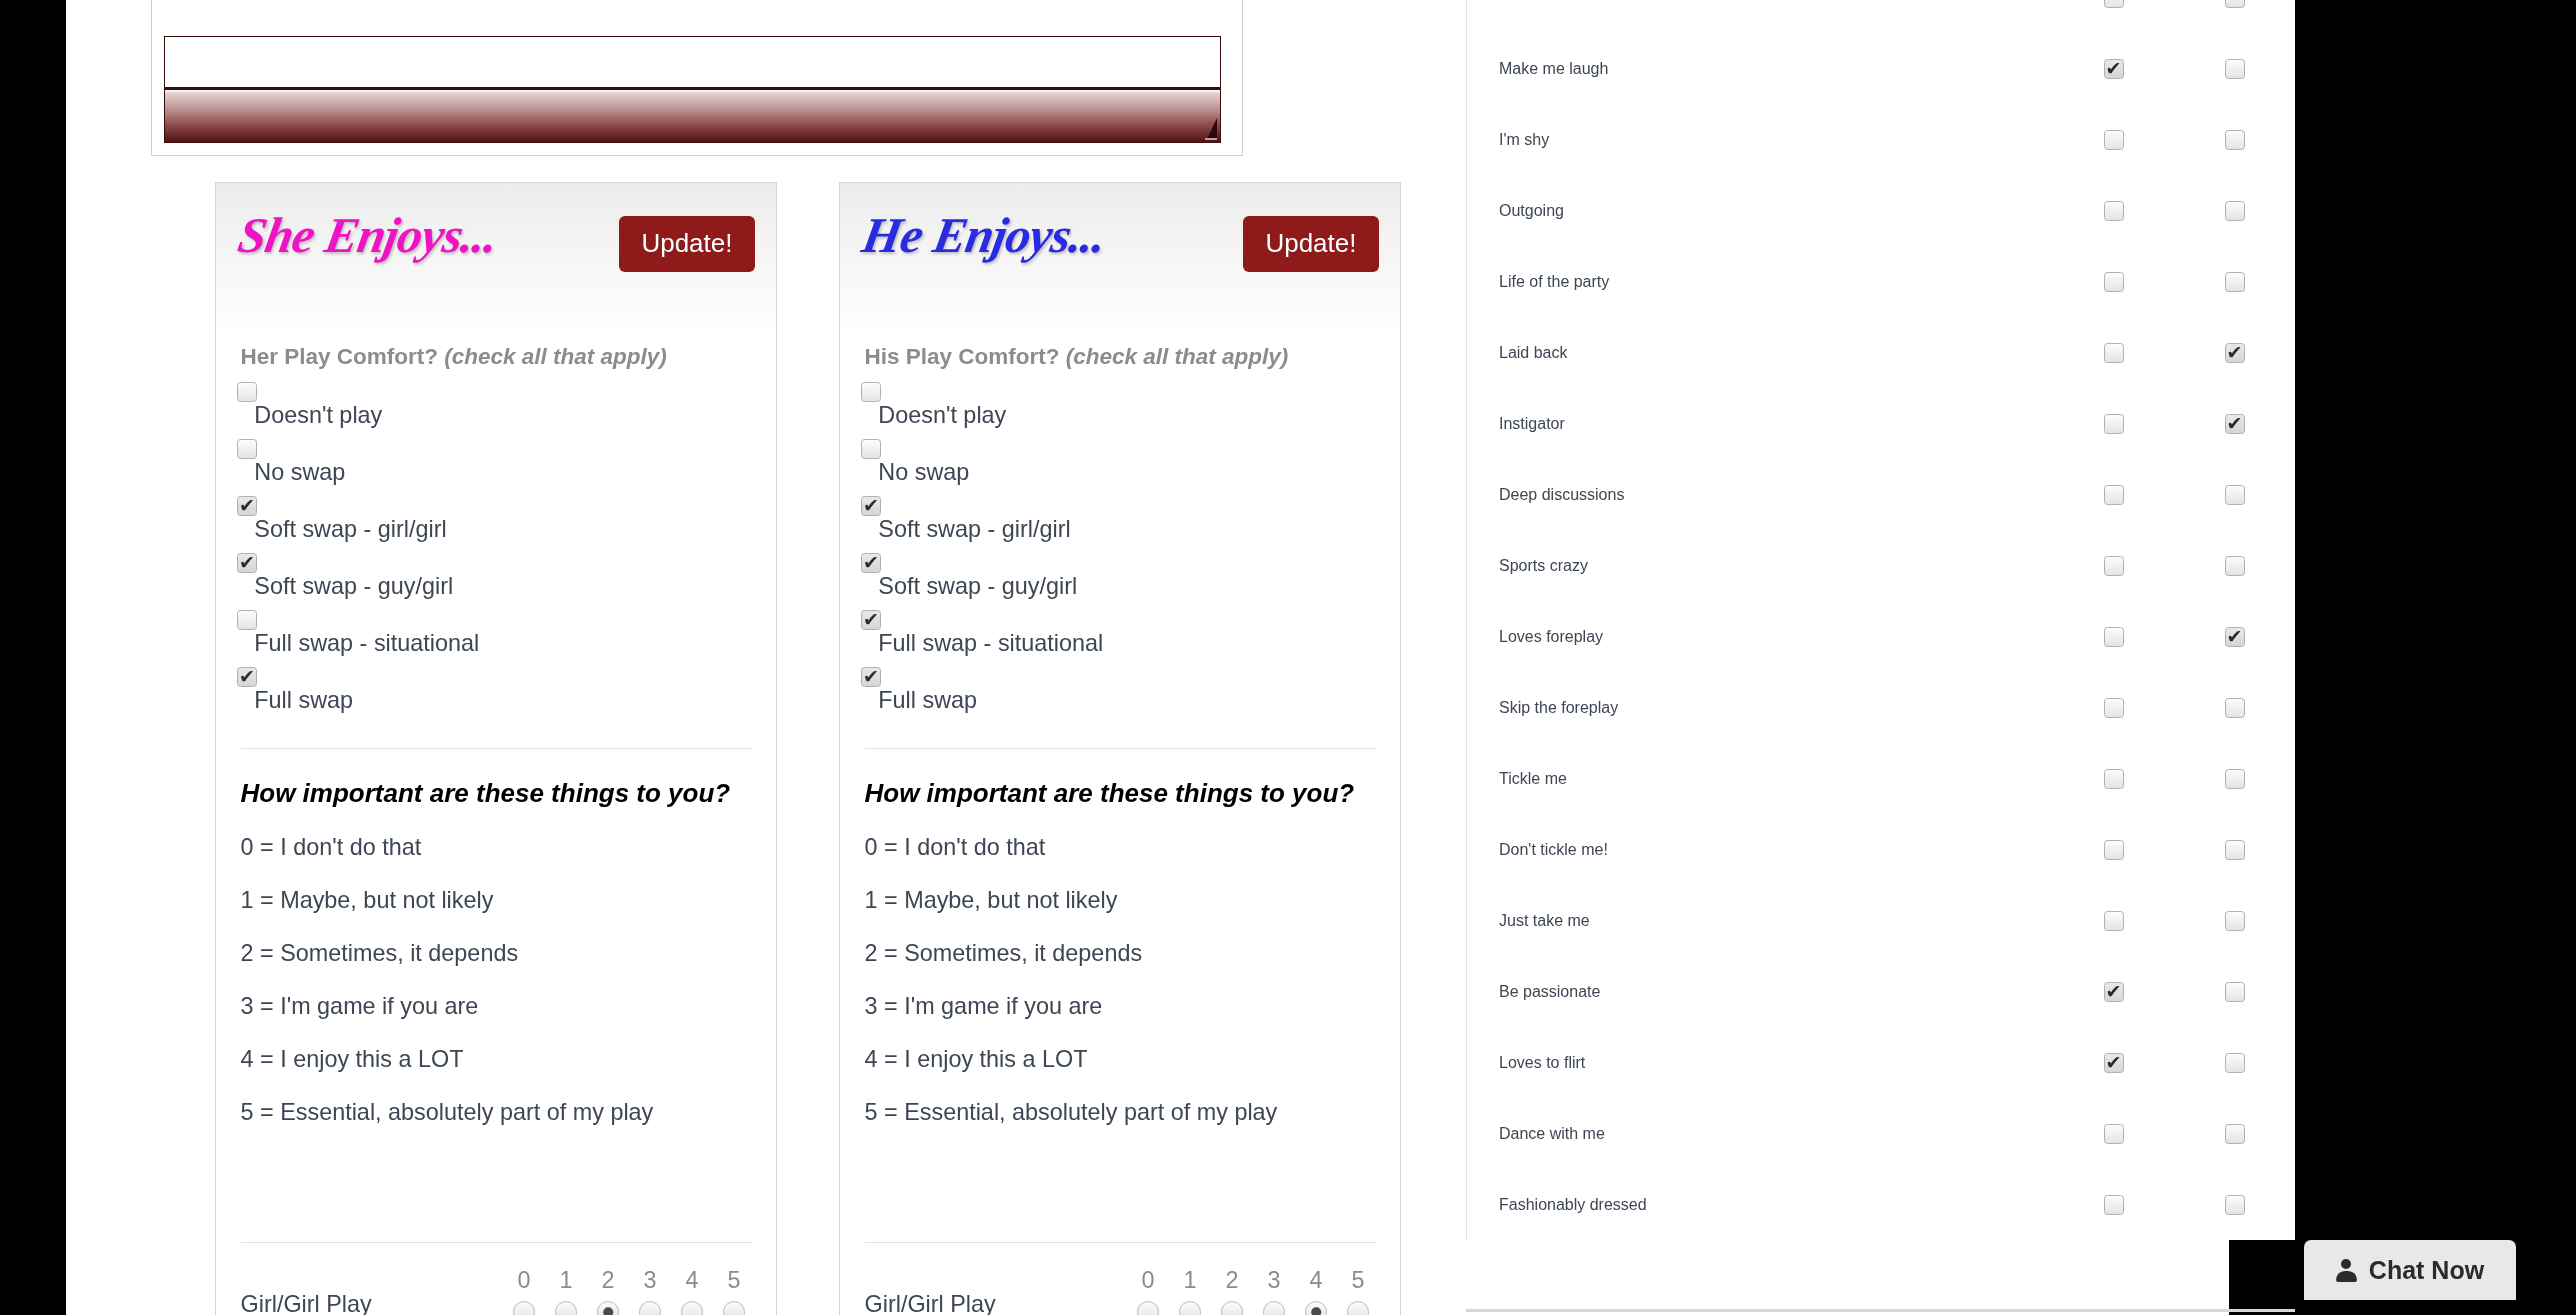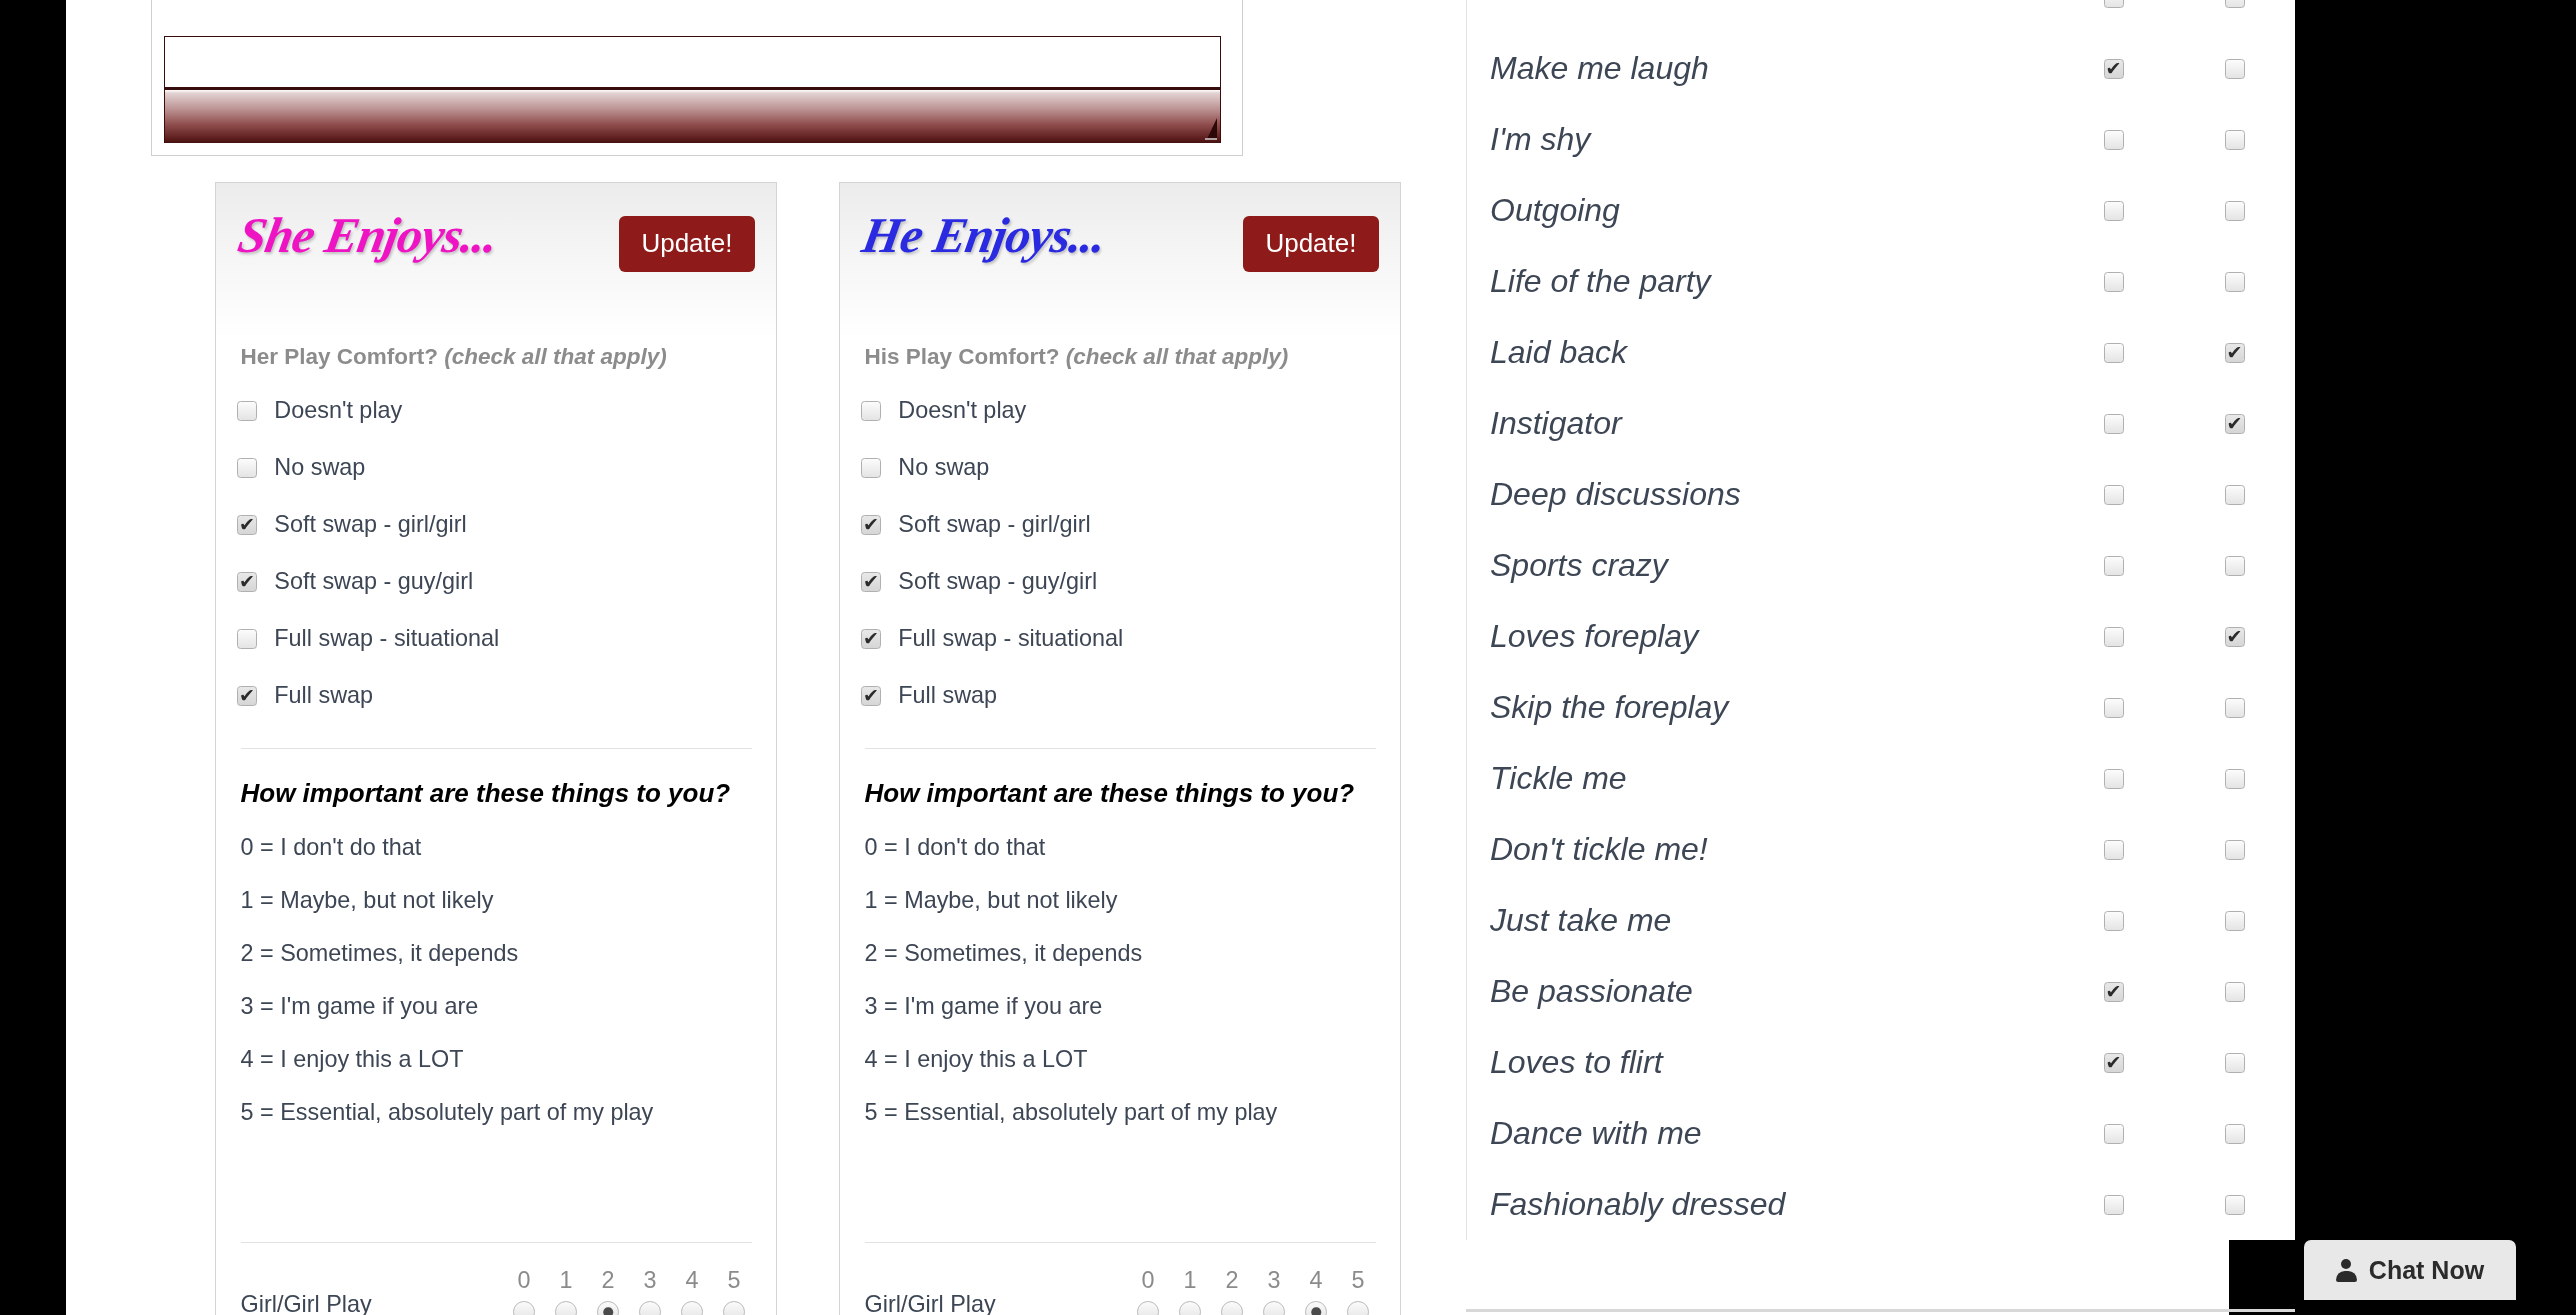--- a/index.html
+++ b/index.html
@@ -147,22 +147,23 @@
   .section-q {
     font-size: 22.5px;
     color: #8c8c8c;
     font-weight: bold;
     margin: 5.2px 0 12px 3.5px;
   }
   .section-q i { font-style: italic; margin-top: 32px; }
 
   .cb-row {
     display: flex;
-    align-items: center;
+    align-items: flex-start;
     height: 57px;
+    flex-direction: column;
   }
   .cb-label {
     font-size: 23.4px;
     color: #3d4654;
     margin-left: 17.3px;
   }
 
   
   .cbx {
     width: 20px;
@@ -276,25 +277,24 @@
     box-sizing: border-box;
     background: #fff;
     padding-left: 0;
   }
   .trait-row {
     display: flex;
     align-items: center;
     height: 71px;
   }
   .trait-label {
-    font-size: 32px;
+    font-size: 16px;
     color: #3d4654;
-    margin-left: 23px;
+    margin-left: 32px;
     flex: 1 1 auto;
-    font-style: italic;
   }
   .trait-col {
     width: 121px;
     display: flex;
     justify-content: center;
     flex: 0 0 auto;
   }
   .traits-bottom-rule {
     position: absolute;
     left: 1400px;

